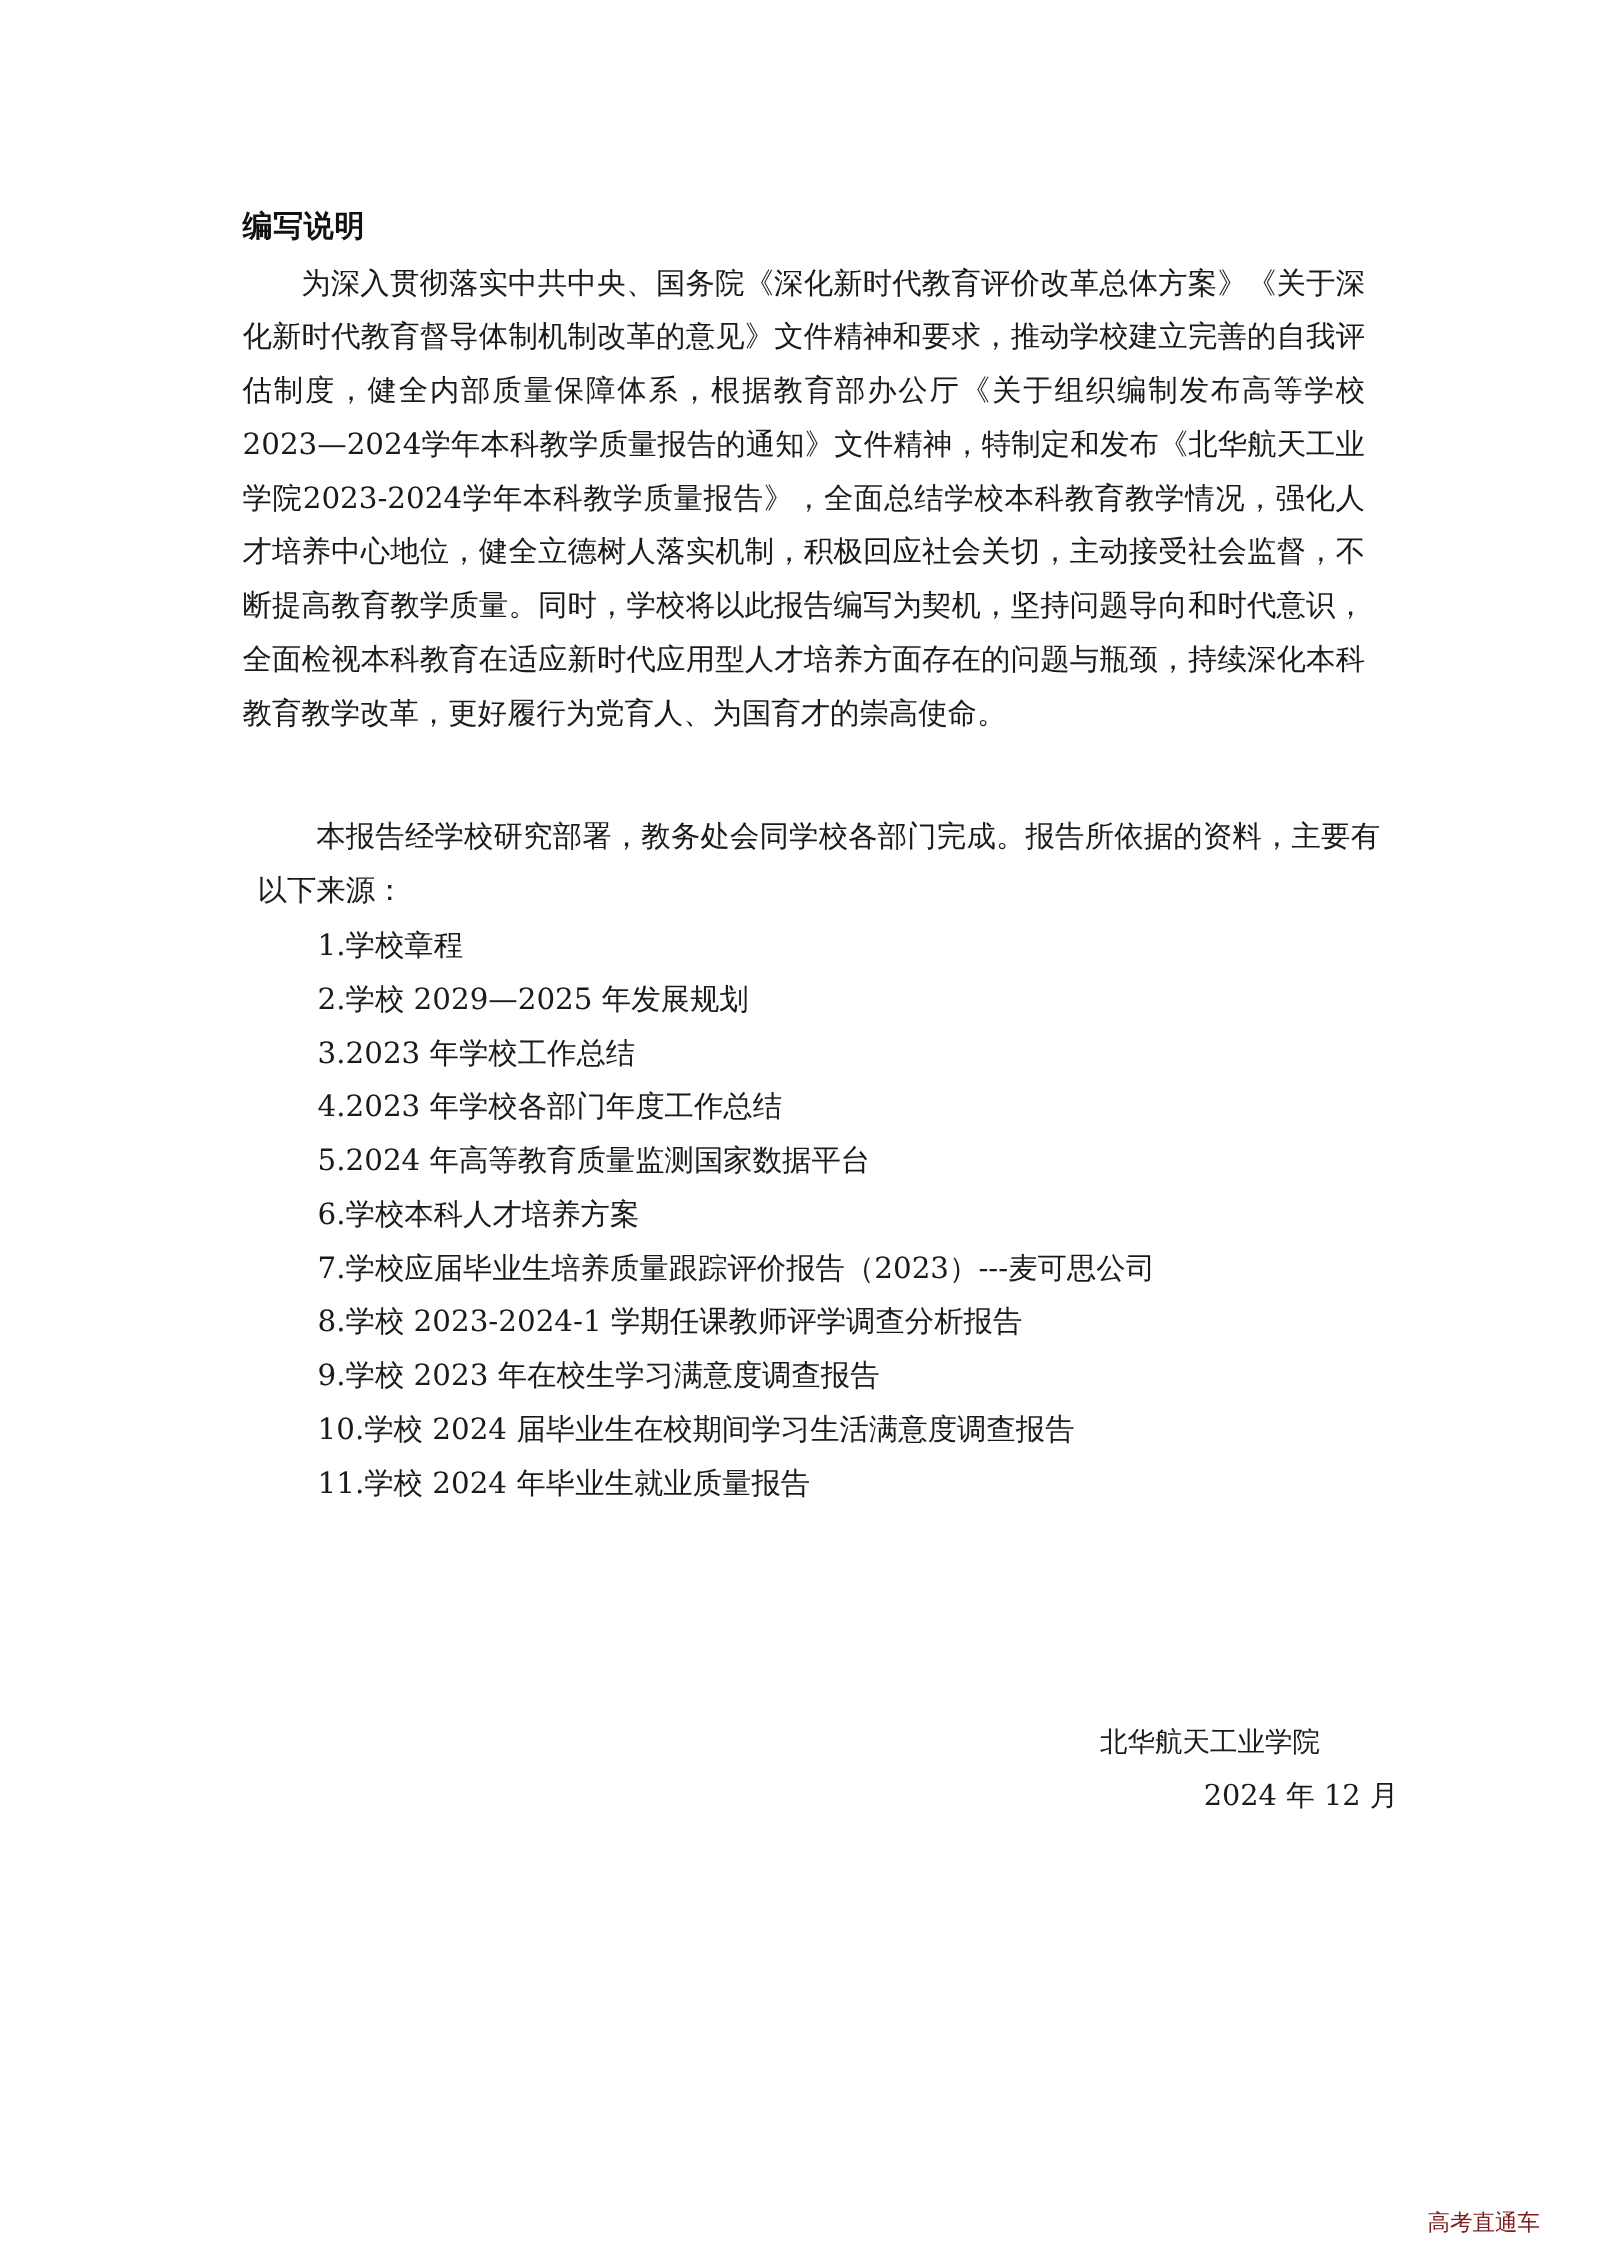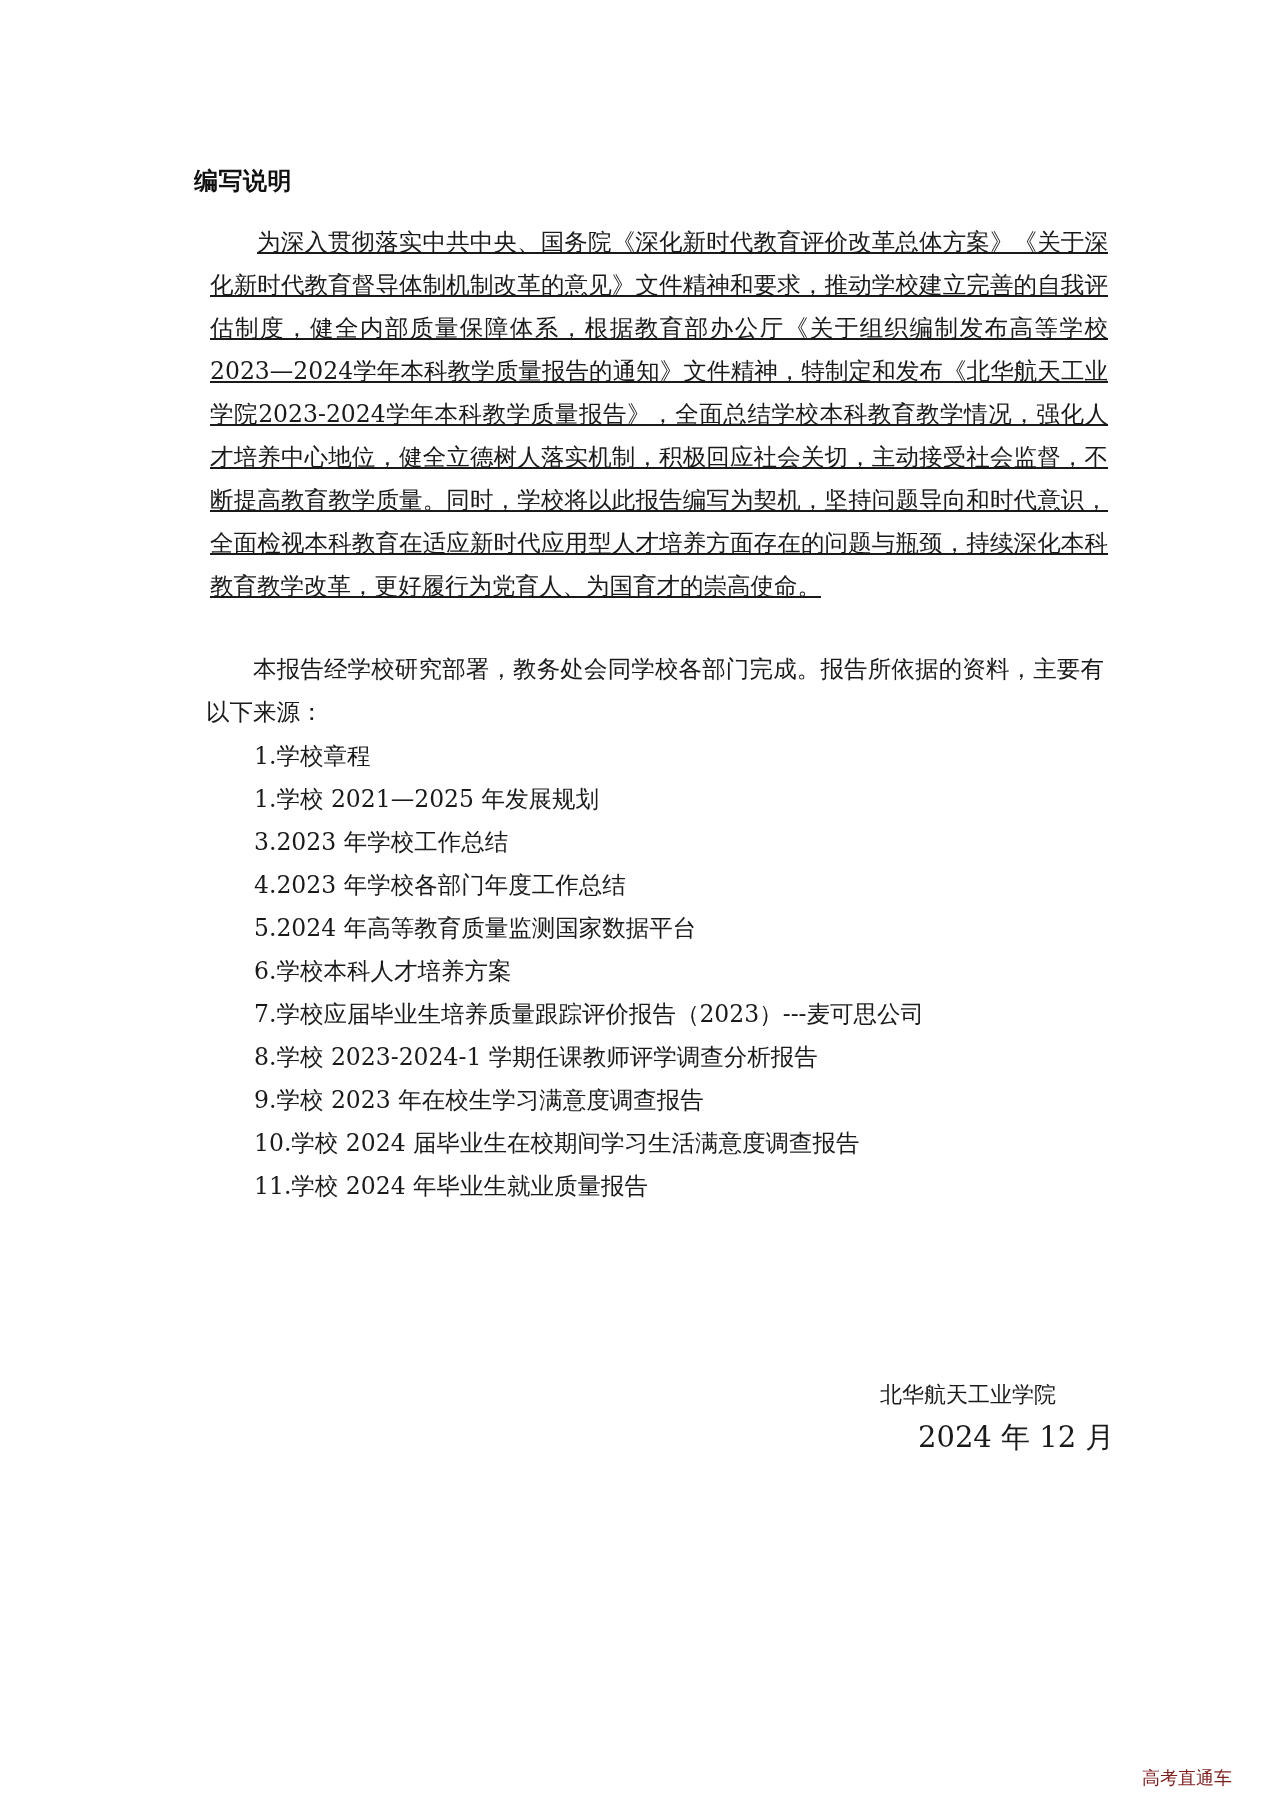--- a/index.html
+++ b/index.html
@@ -57,49 +57,49 @@
     .signature {
       position: absolute;
       left: 880px;
       top: 1373px;
       font-size: 22px;
       line-height: 43px;
       white-space: nowrap;
     }
     .sig-date {
       position: absolute;
-      left: 918px;
+      left: 963px;
       top: 1416px;
-      font-size: 29px;
+      font-size: 23px;
       line-height: 43px;
       white-space: nowrap;
     }
     .watermark {
       position: absolute;
       left: 1142px;
       top: 1766px;
       font-family: "DejaVu Sans", "Liberation Sans", sans-serif;
       font-size: 18px;
       color: #7f1d1d;
       white-space: nowrap;
     }
   </style>
 </head>
 <body>
 
 <div class="page">
   <div class="heading">编写说明</div>
 
-  <p class="body-text para1" style="margin:16px;text-decoration:underline;">为深入贯彻落实中共中央、国务院《深化新时代教育评价改革总体方案》《关于深化新时代教育督导体制机制改革的意见》文件精神和要求，推动学校建立完善的自我评估制度，健全内部质量保障体系，根据教育部办公厅《关于组织编制发布高等学校2023—2024学年本科教学质量报告的通知》文件精神，特制定和发布《北华航天工业学院2023-2024学年本科教学质量报告》，全面总结学校本科教育教学情况，强化人才培养中心地位，健全立德树人落实机制，积极回应社会关切，主动接受社会监督，不断提高教育教学质量。同时，学校将以此报告编写为契机，坚持问题导向和时代意识，全面检视本科教育在适应新时代应用型人才培养方面存在的问题与瓶颈，持续深化本科教育教学改革，更好履行为党育人、为国育才的崇高使命。</p>
+  <p class="body-text para1" style="margin:0;">为深入贯彻落实中共中央、国务院《深化新时代教育评价改革总体方案》《关于深化新时代教育督导体制机制改革的意见》文件精神和要求，推动学校建立完善的自我评估制度，健全内部质量保障体系，根据教育部办公厅《关于组织编制发布高等学校2023—2024学年本科教学质量报告的通知》文件精神，特制定和发布《北华航天工业学院2023-2024学年本科教学质量报告》，全面总结学校本科教育教学情况，强化人才培养中心地位，健全立德树人落实机制，积极回应社会关切，主动接受社会监督，不断提高教育教学质量。同时，学校将以此报告编写为契机，坚持问题导向和时代意识，全面检视本科教育在适应新时代应用型人才培养方面存在的问题与瓶颈，持续深化本科教育教学改革，更好履行为党育人、为国育才的崇高使命。</p>
 
   <p class="body-text para2" style="margin:12px;">本报告经学校研究部署，教务处会同学校各部门完成。报告所依据的资料，主要有以下来源：</p>
 
   <ul class="sources">
     <li>1.学校章程</li>
-    <li>1.学校 2021—2025 年发展规划</li>
+    <li>2.学校 2029—2025 年发展规划</li>
     <li>3.2023 年学校工作总结</li>
     <li>4.2023 年学校各部门年度工作总结</li>
     <li>5.2024 年高等教育质量监测国家数据平台</li>
     <li>6.学校本科人才培养方案</li>
     <li>7.学校应届毕业生培养质量跟踪评价报告（2023）---麦可思公司</li>
     <li>8.学校 2023-2024-1 学期任课教师评学调查分析报告</li>
     <li>9.学校 2023 年在校生学习满意度调查报告</li>
     <li>10.学校 2024 届毕业生在校期间学习生活满意度调查报告</li>
     <li>11.学校 2024 年毕业生就业质量报告</li>
   </ul>

